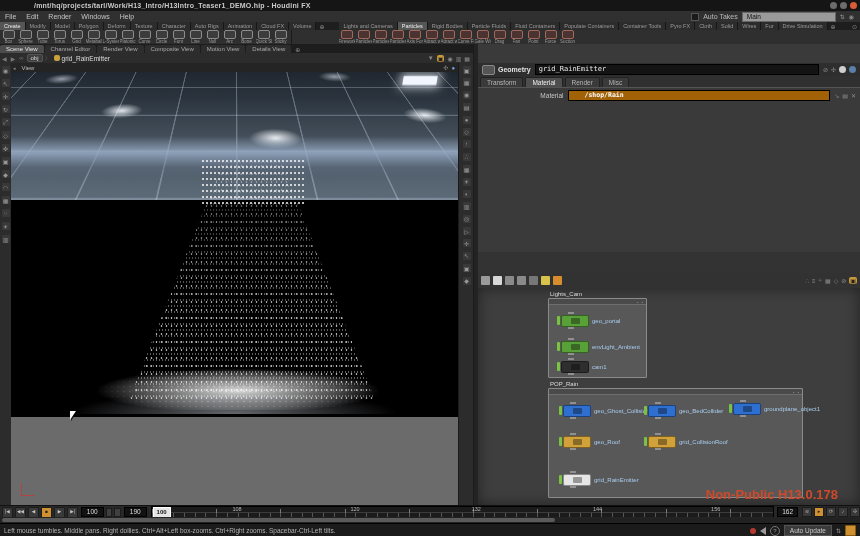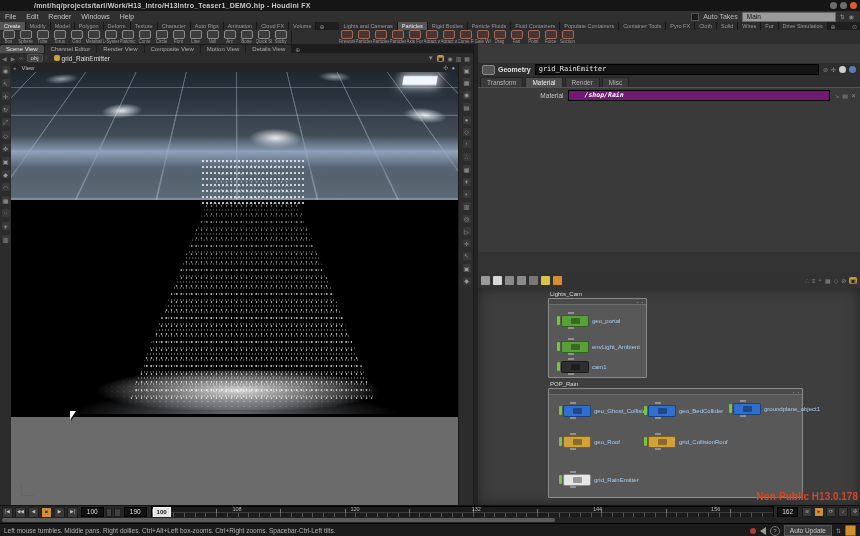--- a/index.html
+++ b/index.html
@@ -96,38 +96,38 @@
   .ntypelabel{font-size:7px;color:#e2e2e2;font-weight:bold;margin-right:4px;}
   .nameinput{flex:1;height:9px;background:#141414;border:1px solid #000;color:#e8e8e8;font-size:7px;line-height:9px;padding-left:3px;font-family:"DejaVu Sans Mono","Liberation Mono",monospace;}
   .hdricons{display:flex;align-items:center;gap:3px;margin:0 4px;}
   .roundbtn{width:7px;height:7px;border-radius:50%;background:#cfcfcf;}
   .roundbtn.dark{background:#5a7fa8;}
   .paramtabs{position:absolute;left:0;top:32px;width:382px;height:11px;background:#303030;display:flex;align-items:flex-end;border-bottom:1px solid #555;}
   .paramtabs .ptab2{font-size:6.5px;color:#b5b5b5;background:#3a3a3a;border:1px solid #222;border-bottom:none;padding:1px 6px;margin-left:2px;border-top-left-radius:2px;border-top-right-radius:2px;}
   .paramtabs .ptab2.active{background:#4e4e4e;color:#eee;}
   .paramrow{position:absolute;left:0;top:45px;width:382px;height:12px;display:flex;align-items:center;}
   .plabel{width:88px;text-align:right;font-size:6.5px;color:#c5c5c5;padding-right:5px;}
-  .pvalue{width:252px;height:9px;background:#701a75;border:1px solid #000;color:#fff;font-size:6.5px;font-weight:bold;line-height:9px;padding-left:15px;font-family:"DejaVu Sans Mono","Liberation Mono",monospace;font-style:italic;}
+  .pvalue{width:252px;height:9px;background:#a16207;border:1px solid #000;color:#fff;font-size:6.5px;font-weight:bold;line-height:9px;padding-left:15px;font-family:"DejaVu Sans Mono","Liberation Mono",monospace;}
   
   #netpane{left:478px;top:252px;width:382px;height:253px;background:#333;}
   .nettoolbar{position:absolute;left:0;top:21px;width:382px;height:15px;background:#323232;display:flex;align-items:center;border-bottom:1px solid #202020;}
   .ntool{width:9px;height:9px;border-radius:1px;margin-left:3px;background:var(--c,#8a8a8a);}
   .netcanvas{position:absolute;left:0;top:36px;width:382px;height:217px;background:#3e3e3e;overflow:hidden;box-shadow:inset 0 0 14px rgba(0,0,0,.45);}
   .netbox{position:absolute;background:#585858;border:1px solid #8a8a8a;border-radius:1px;}
   .netbox .boxtitle{position:absolute;left:1px;top:-8px;font-size:6px;color:#ddd;white-space:nowrap;}
   .netbox .boxhdr{position:absolute;left:0;top:0;width:100%;height:5px;background:#4a4a4a;border-bottom:1px solid #6e6e6e;}
   .boxhdr .dots{position:absolute;right:2px;top:1px;font-size:4px;color:#999;letter-spacing:1px;}
   .nnode{position:absolute;height:11px;display:flex;align-items:center;}
   .nflag{width:3px;height:9px;background:#7bc242;border-radius:1px;}
   .nbody{width:26px;height:10px;background:var(--c,#777);border:1px solid rgba(0,0,0,.4);border-radius:2px;margin-left:1px;display:flex;align-items:center;justify-content:center;}
   .nicon{width:9px;height:6px;background:rgba(0,0,0,.35);border-radius:1px;}
   .nname{font-size:6px;color:#a9cdf0;margin-left:3px;white-space:nowrap;}
   .nconn{position:absolute;left:11px;width:6px;height:2px;background:#909090;}
   .nconn.t{top:-3px;}.nconn.b{bottom:-3px;}
-  .versionlabel{position:absolute;right:2px;bottom:3px;font-size:10px;font-weight:bold;color:#cf4a2a;}
+  .versionlabel{position:absolute;right:22px;bottom:3px;font-size:13px;font-weight:bold;color:#cf4a2a;}
   
   #playbar{left:0;top:505px;width:860px;height:12px;background:#282828;display:flex;align-items:center;border-top:1px solid #111;}
   .tbtn{width:9px;height:9px;margin-left:2px;background:#3a3a3a;border:1px solid #1c1c1c;color:#c5c5c5;font-size:4.5px;line-height:8px;text-align:center;border-radius:1px;}
   .tbtn.active{background:#cf9030;color:#1a1a1a;}
   .ffield{width:22px;height:8px;background:#121212;border:1px solid #000;color:#ddd;font-size:6.5px;line-height:8px;text-align:center;margin-left:3px;}
   .tinybtn{width:5px;height:7px;background:#404040;border:1px solid #1c1c1c;margin-left:2px;}
   #ruler{position:relative;width:664px;height:10px;background:#1b1b1b;border:1px solid #000;margin-left:4px;
     background-image:
       repeating-linear-gradient(90deg,#565656 0 1px,transparent 1px 10.7px),
       repeating-linear-gradient(90deg,#7a7a7a 0 1px,transparent 1px 64.2px),

